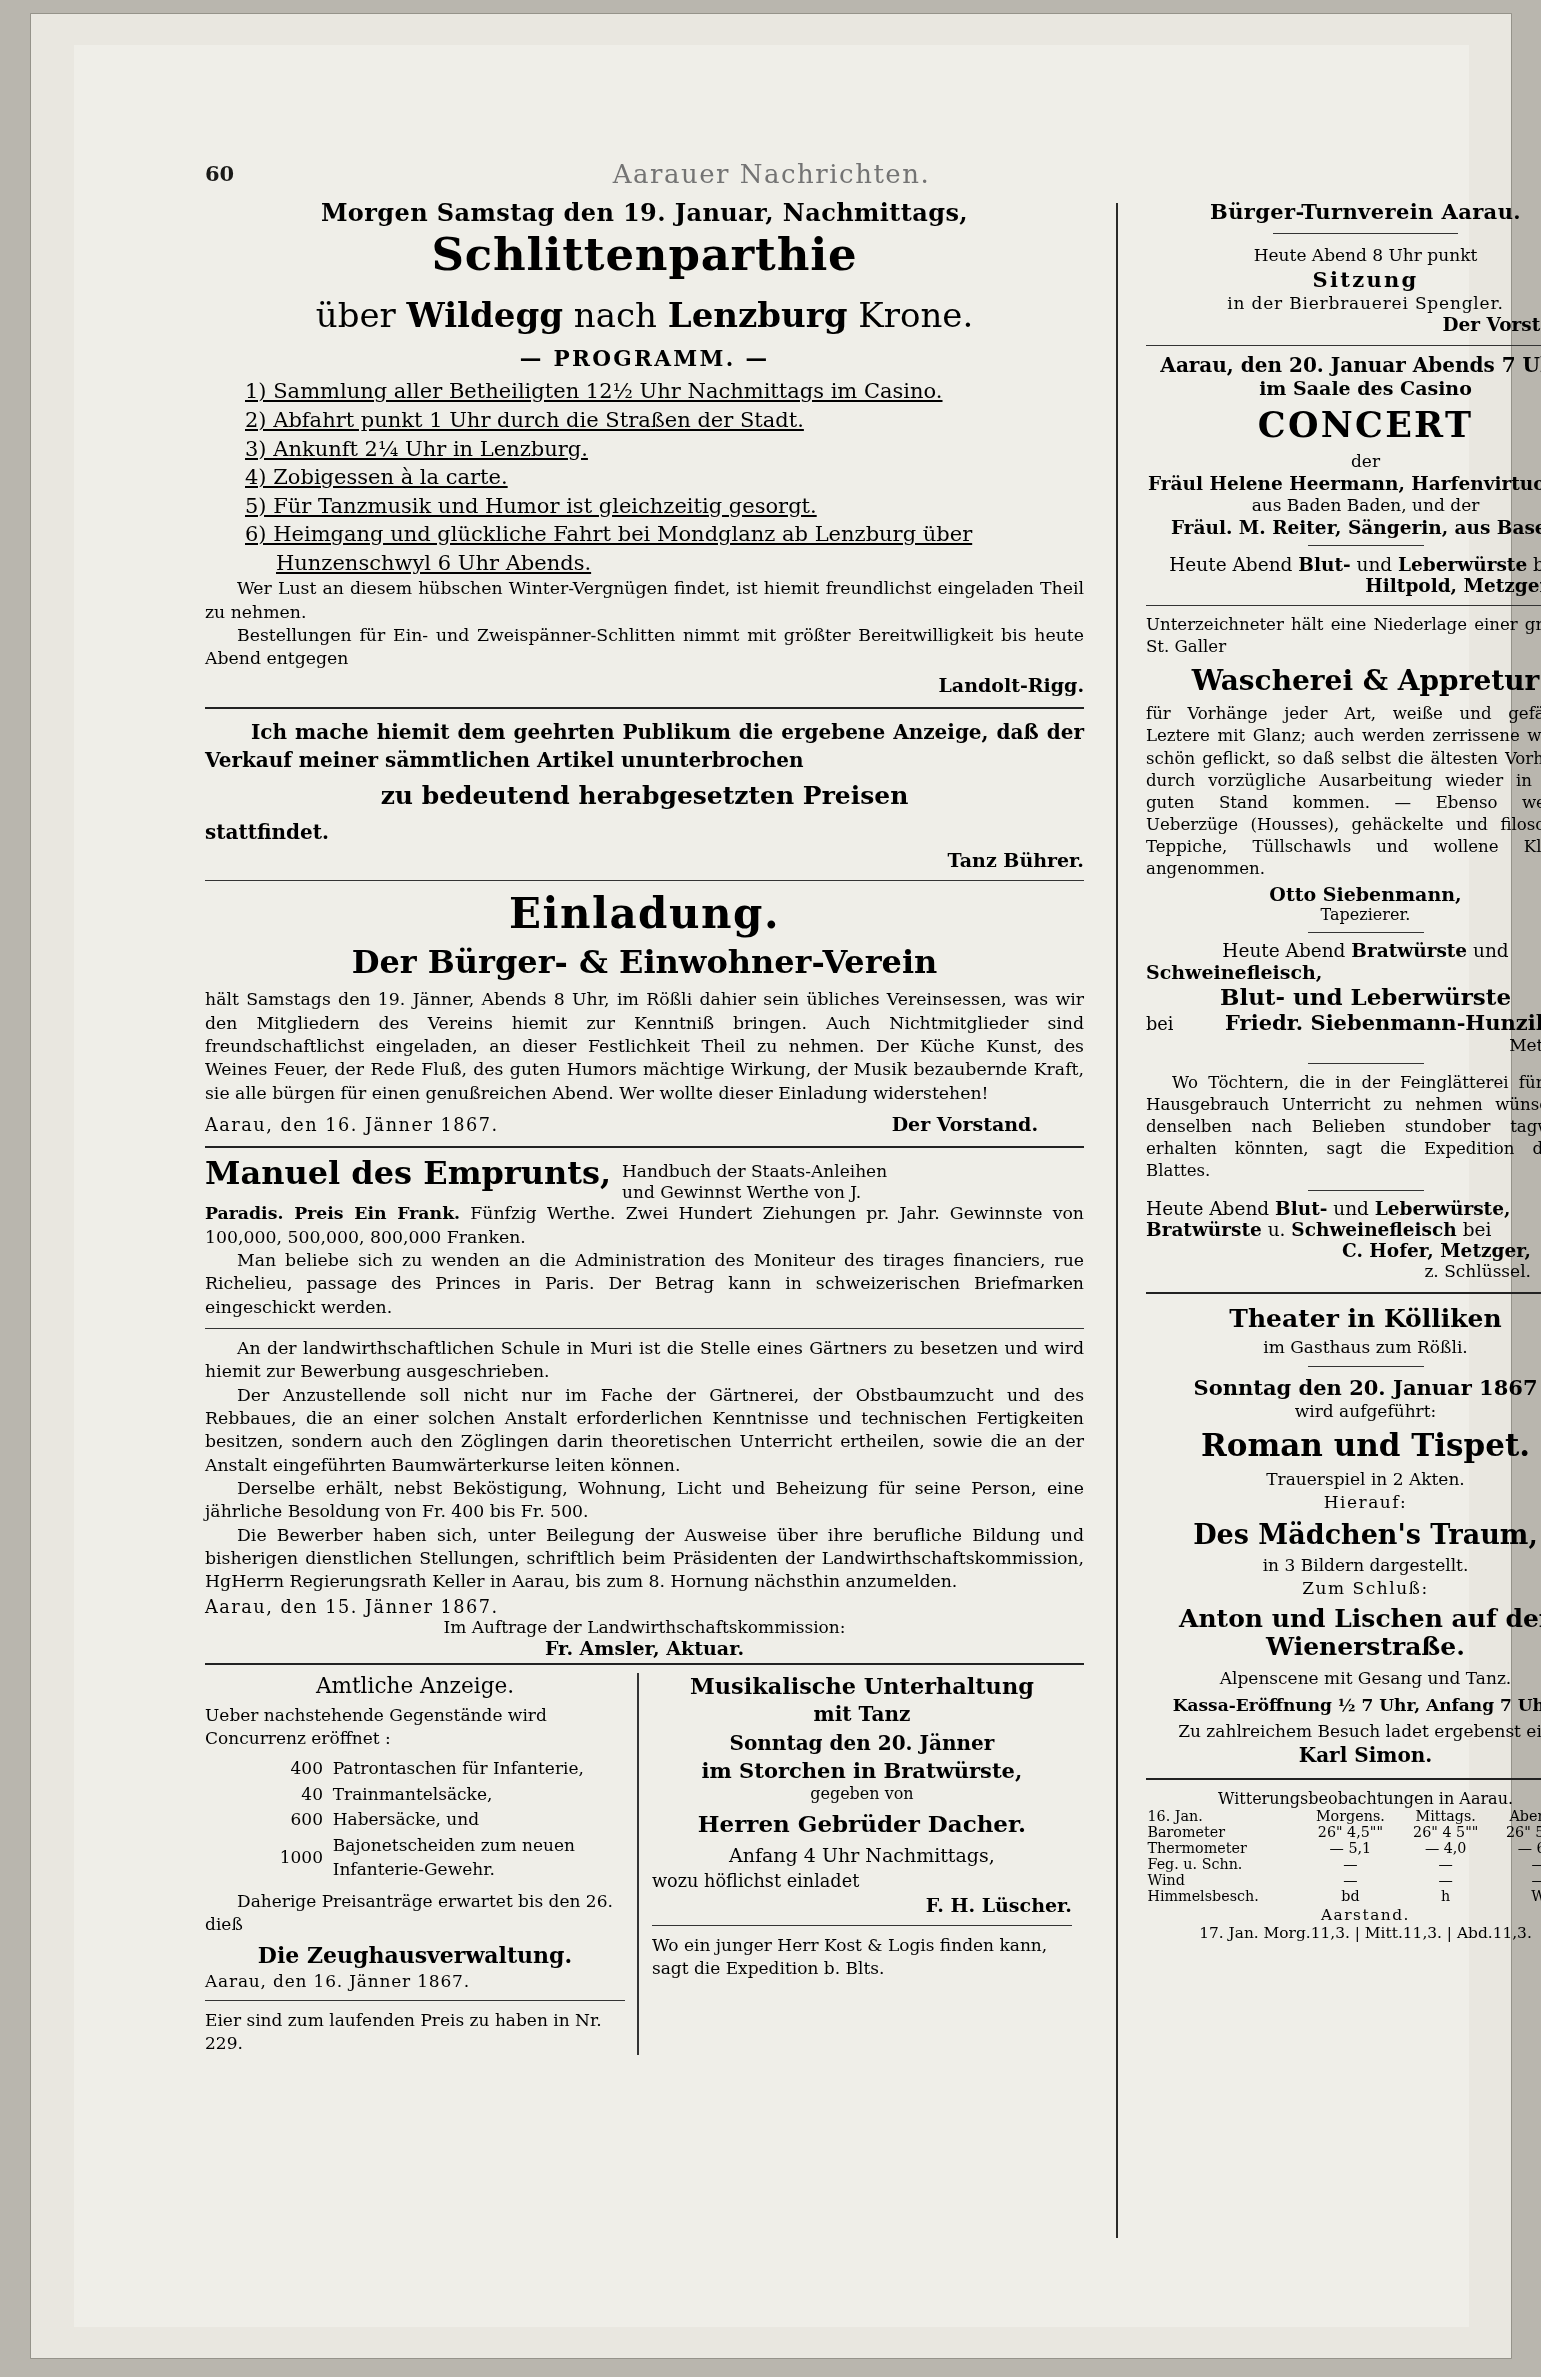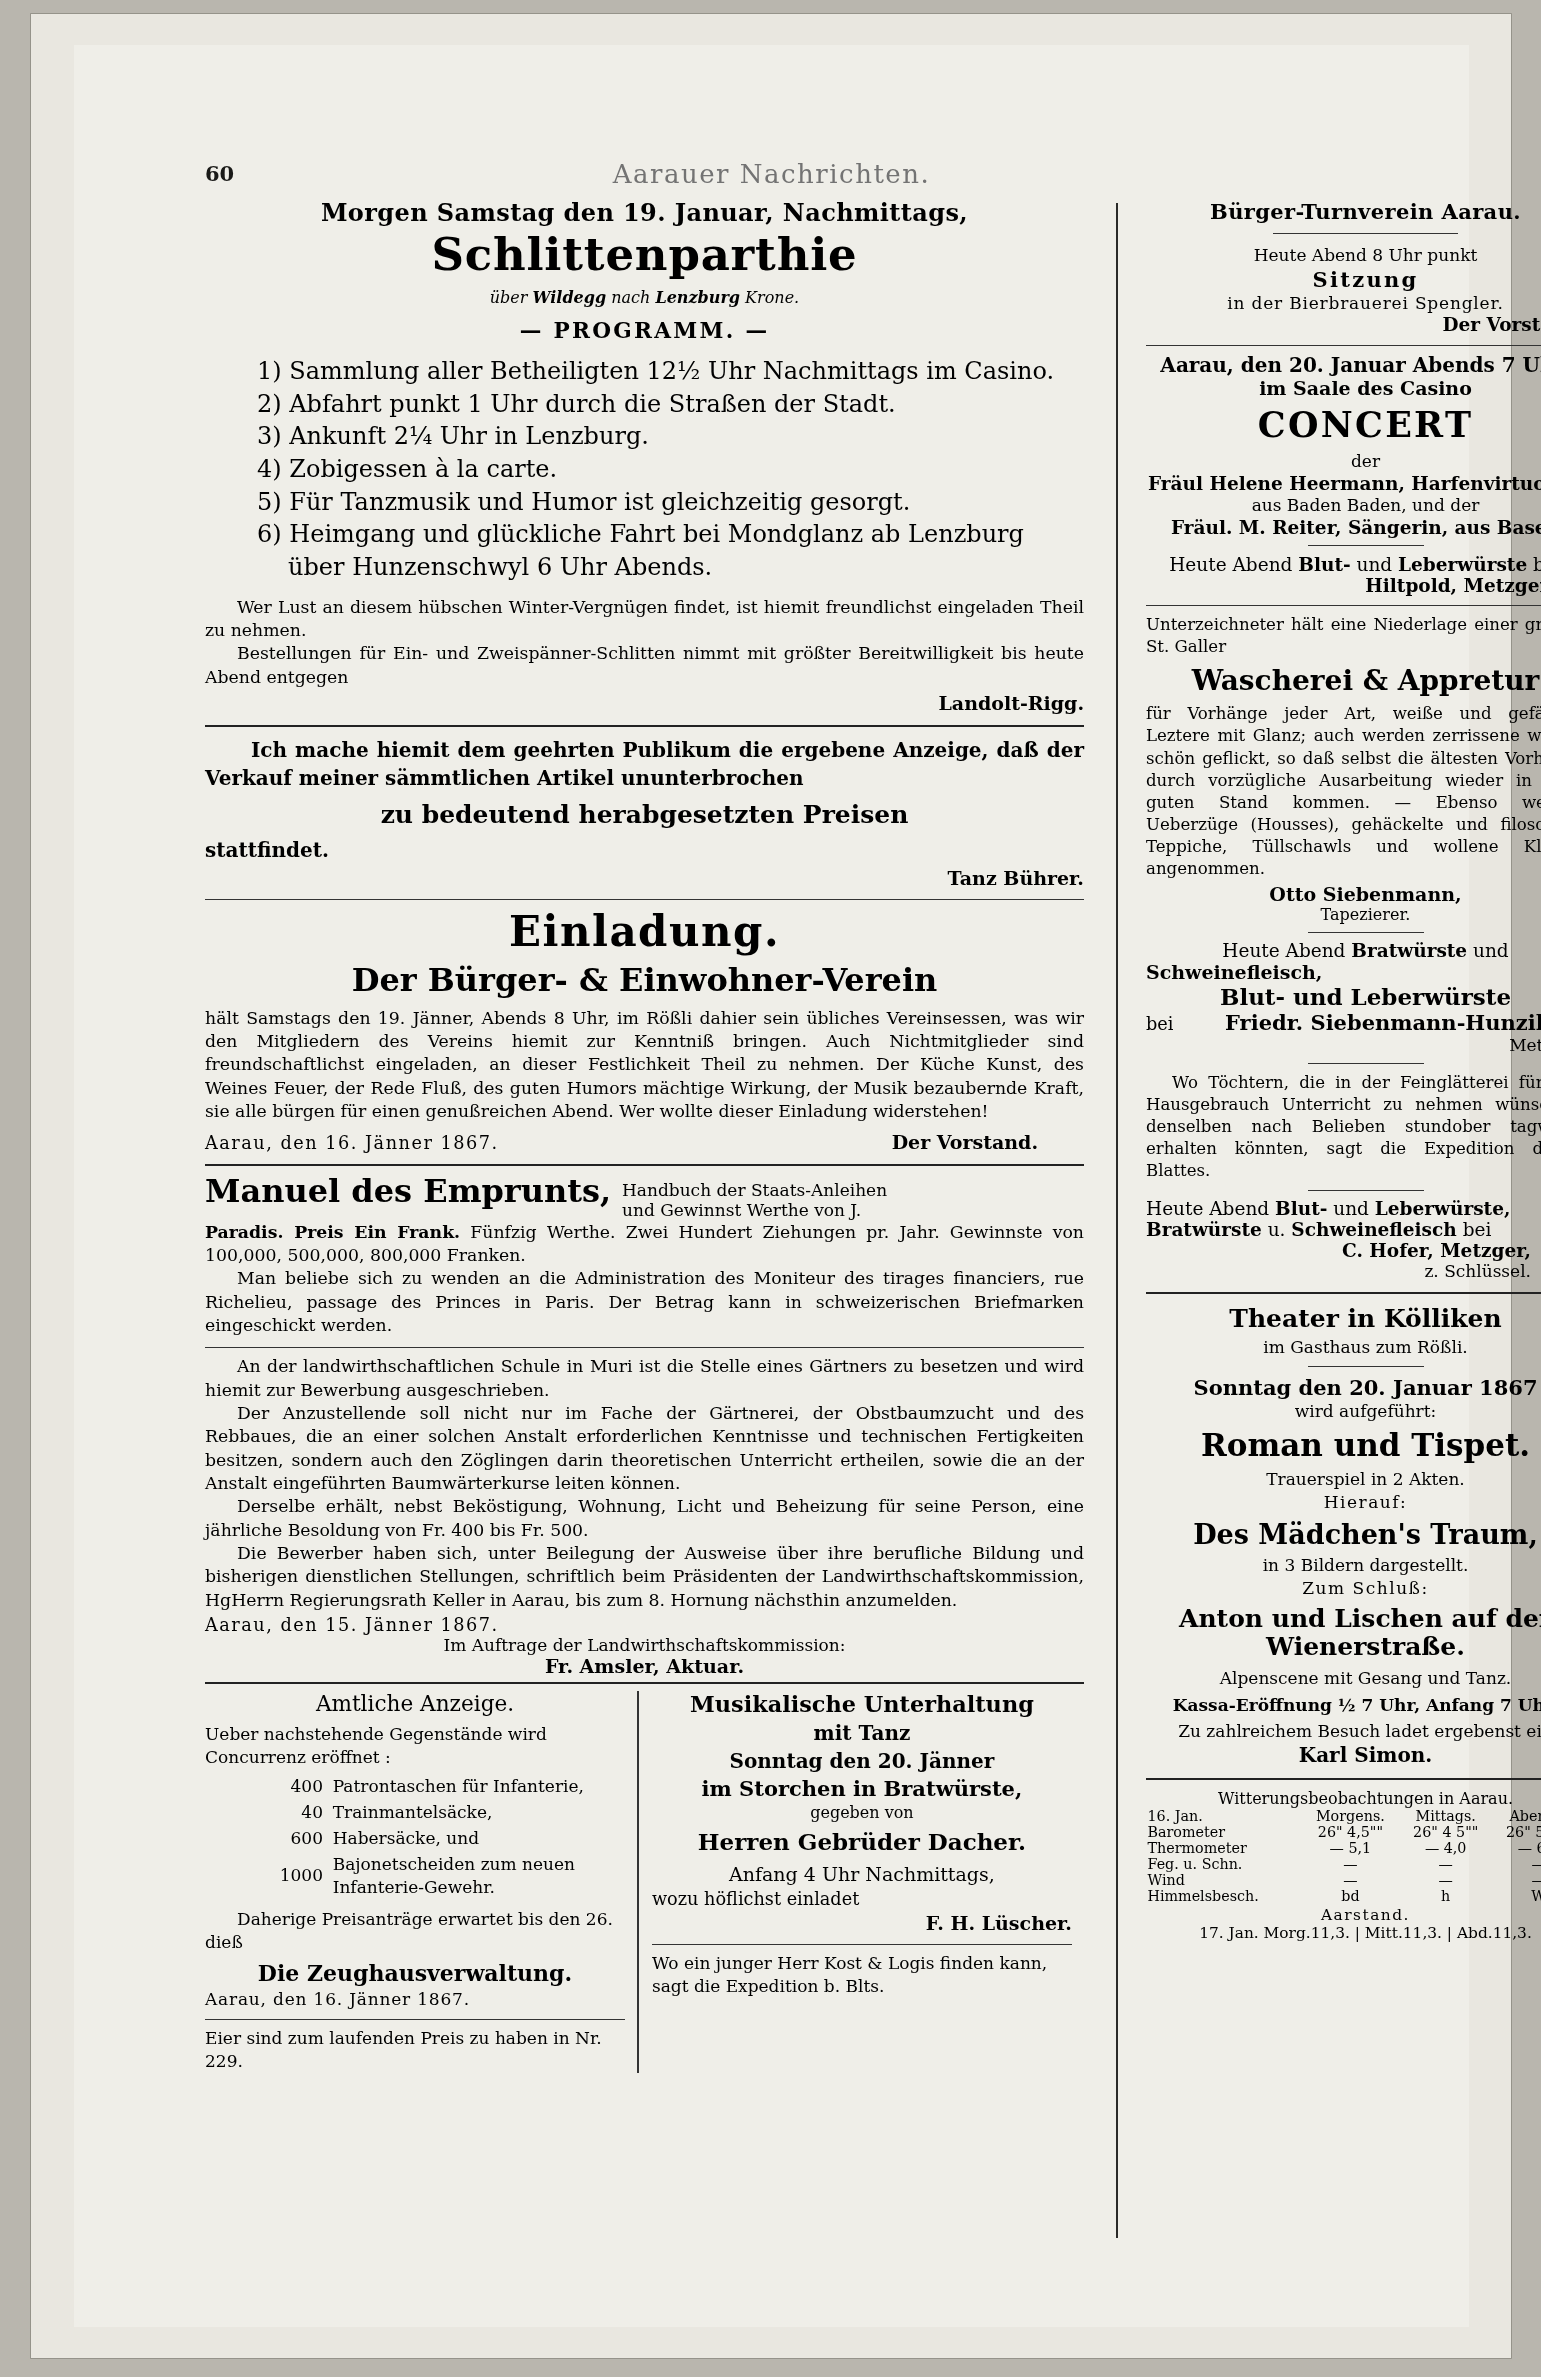--- a/index.html
+++ b/index.html
@@ -27,25 +27,25 @@
   .vrule{position:absolute;left:1042px;top:158px;width:2.3px;height:2035px;background:#2a2a28;}
   .just{text-align:justify;}
 
   .blkline{border-top:2.3px solid #222;margin:10.8px 0 9.3px 0;}
   .thinline{border-top:1.5px solid #333;margin:9.3px 0 7.7px 0;}
   .shortline{width:185px;margin:9.3px auto;border-top:1.5px solid #333;}
   .shortline2{width:116px;margin:7.7px auto;border-top:1.5px solid #333;}
 
   .t-head1{font-size:24px;font-weight:bold;text-align:center;line-height:1.15;letter-spacing:0.4px;}
   .t-huge{font-size:45px;font-weight:bold;text-align:center;letter-spacing:0.8px;line-height:1.05;margin:4.6px 0 1.5px;}
-  .t-sub{font-size:16px;text-align:center;margin-top:10px;font-style:italic;}
+  .t-sub{font-size:34px;text-align:center;margin-top:17px;}
   .t-sub b{font-weight:bold;}
   .t-prog{font-size:21.6px;font-weight:bold;text-align:center;letter-spacing:2.3px;margin:10.8px 0 6.2px;}
 
-  ol.prog{list-style:none;margin:12px;padding:0 0 0 40px;font-size:24px;line-height:1.36;}
+  ol.prog{list-style:none;margin:0;padding:0 0 0 40px;font-size:21px;line-height:1.36;text-decoration:underline;}
   ol.prog li{margin:0;text-indent:-31px;padding-left:31px;}
 
   p{margin:0;font-size:17.3px;line-height:1.35;text-indent:32px;}
   p.noind{text-indent:0;}
   .sig{text-align:right;font-weight:bold;font-size:19px;margin-top:3.1px;}
   .sigc{text-align:center;font-weight:bold;font-size:19px;}
 
   .bigannounce{font-size:20px;line-height:1.4;text-align:justify;font-weight:bold;}
   .bigannounce .l2{font-size:25px;text-align:center;display:block;margin:4.6px 0;}
 

